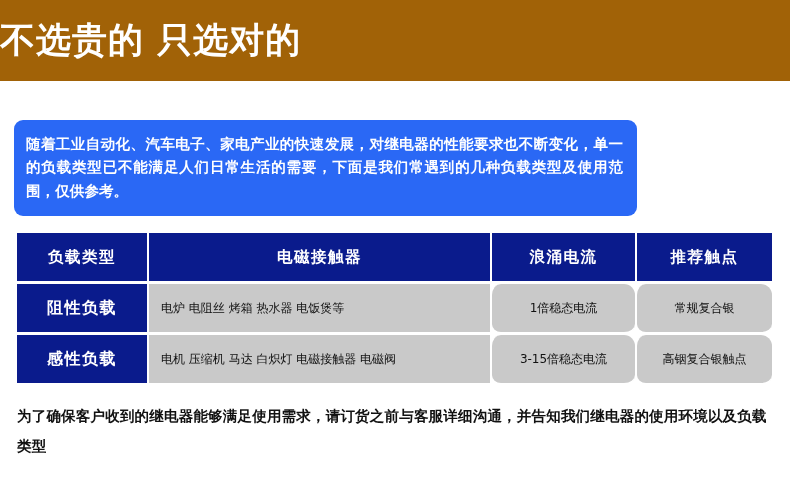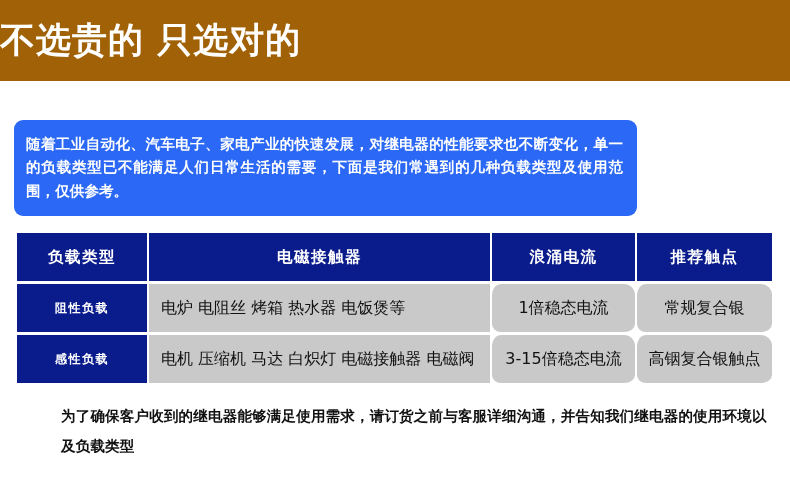--- a/index.html
+++ b/index.html
@@ -84,34 +84,34 @@
     vertical-align: middle;
     letter-spacing: 1.5px;
     border-bottom: 3px solid #ffffff;
   }
   .th-cell.sep { border-left: 2px solid #ffffff; }
 
   
   .type-cell {
     background: #0A1B8C;
     color: #ffffff;
-    font-size: 12px;
+    font-size: 16px;
     font-weight: bold;
     height: 40px;
     text-align: center;
     vertical-align: middle;
     letter-spacing: 1.5px;
     border-bottom: 3px solid #ffffff;
   }
 
   
   .data-cell {
     background: #C9C9C9;
     color: #111111;
-    font-size: 16px;
+    font-size: 12px;
     font-weight: bold;
     height: 40px;
     vertical-align: middle;
     border-bottom: 3px solid #ffffff;
     border-left: 2px solid #ffffff;
   }
   .data-cell.app {
     text-align: left;
     padding-left: 12px;
     font-weight: normal;
@@ -124,21 +124,20 @@
 
   .col-type    { width: 130px; }
   .col-app     { width: 343px; }
   .col-surge   { width: 145px; }
   .col-contact { width: 137px; }
 
   
   .footer {
     padding: 16px 22px 0 17px;
     box-sizing: border-box;
-    margin-left: 44px;
   }
   .footer-text {
     color: #111111;
     font-size: 14.5px;
     font-weight: bold;
     line-height: 2.05;
     letter-spacing: 0.2px;
   }
 </style>
 </head>

